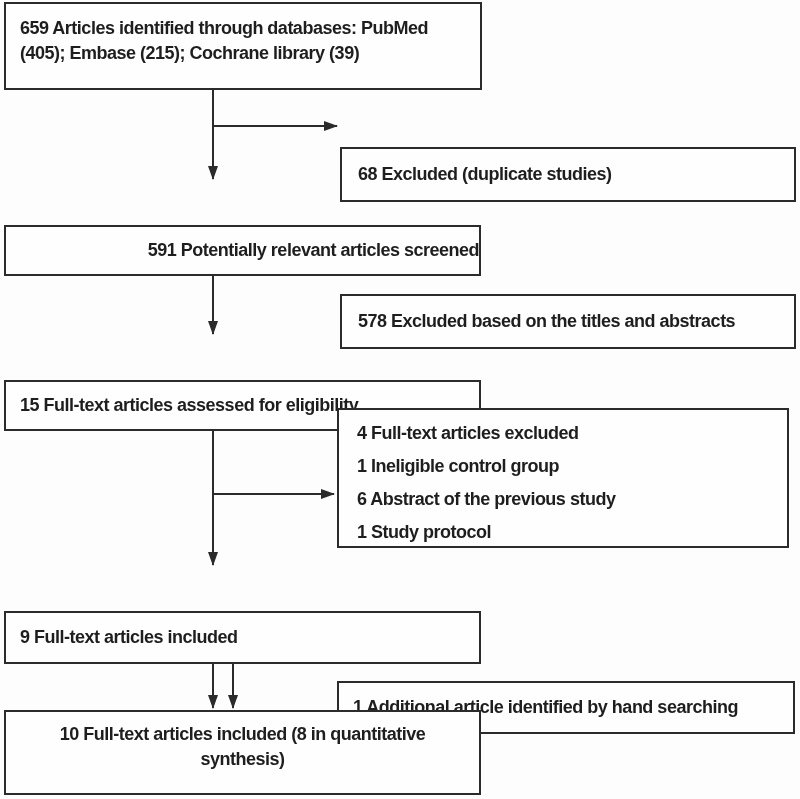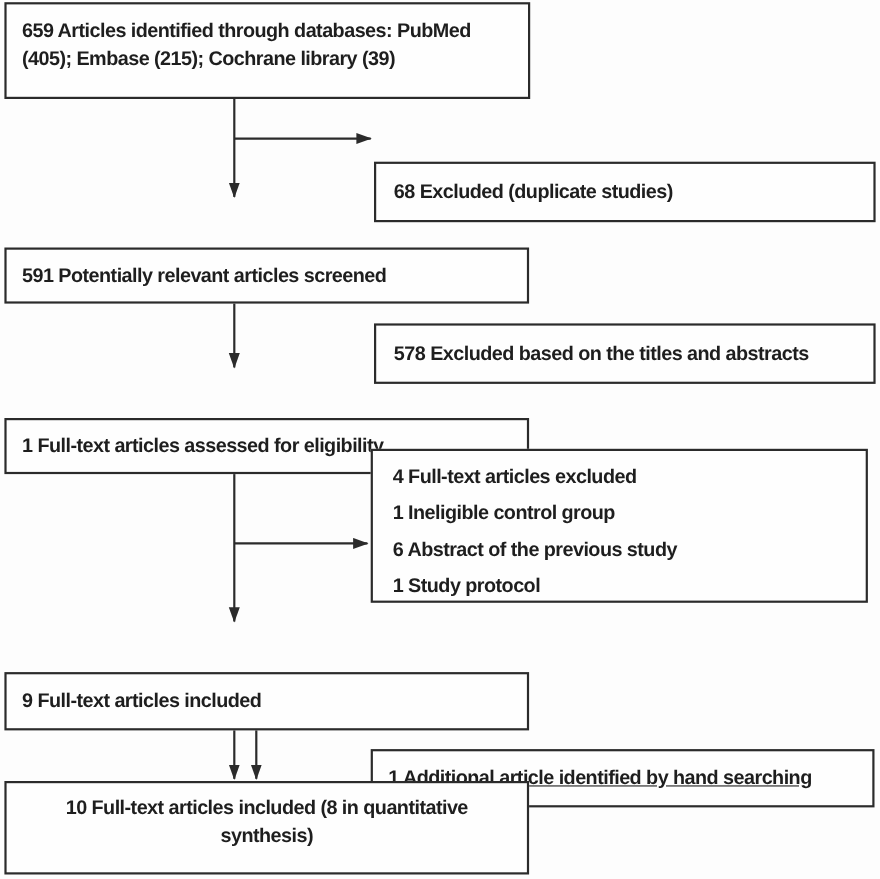--- a/index.html
+++ b/index.html
@@ -28,26 +28,26 @@
     line-height: 25px;
     color: #1e1e1e;
   }
   .box.single {
     display: flex;
     align-items: center;
     margin-top: 44px;
   }
   #box-identified       { left: 4px;   top: 2px;   width: 478px; height: 88px;  padding: 12px 14px; }
   #box-excl-duplicates  { left: 340px; top: 103px; width: 456px; height: 55px;  padding-left: 16px; }
-  #box-screened         { left: 4px;   top: 181px; width: 477px; height: 51px;  padding-left: 14px; }
+  #box-screened         { left: 4px;   top: 181px; width: 477px; height: 51px;  padding-left: 14px; justify-content: flex-end; }
   #box-excl-titles      { left: 340px; top: 250px; width: 456px; height: 55px;  padding-left: 16px; }
   #box-assessed         { left: 4px;   top: 336px; width: 477px; height: 51px;  padding-left: 14px; }
   #box-ft-excluded      { left: 337px; top: 408px; width: 452px; height: 140px; padding: 7px 8px 0 18px; line-height: 33px; }
   #box-included         { left: 4px;   top: 567px; width: 477px; height: 53px;  padding-left: 14px; }
-  #box-additional       { left: 337px; top: 637px; width: 458px; height: 53px;  padding-left: 14px; text-decoration: underline; }
+  #box-additional       { left: 337px; top: 637px; width: 458px; height: 53px;  padding-left: 14px; }
   #box-final            { left: 4px;   top: 710px; width: 477px; height: 85px;  padding: 10px 14px; text-align: center; }
   .excl-item { }
   svg.connectors {
     position: absolute;
     left: 0; top: 0;
     width: 800px; height: 799px;
     pointer-events: none;
   }
   svg .ln {
     stroke: #2b2b2b;
@@ -86,21 +86,21 @@
 
   <div class="box single" id="box-screened">
     <span>591 Potentially relevant articles screened</span>
   </div>
 
   <div class="box single" id="box-excl-titles">
     <span>578 Excluded based on the titles and abstracts</span>
   </div>
 
   <div class="box single" id="box-assessed">
-    <span>1 Full-text articles assessed for eligibility</span>
+    <span>15 Full-text articles assessed for eligibility</span>
   </div>
 
   <div class="box" id="box-ft-excluded">
     <div>4 Full-text articles excluded</div>
     <div class="excl-item">1 Ineligible control group</div>
     <div class="excl-item">6 Abstract of the previous study</div>
     <div class="excl-item">1 Study protocol</div>
   </div>
 
   <div class="box single" id="box-included">

